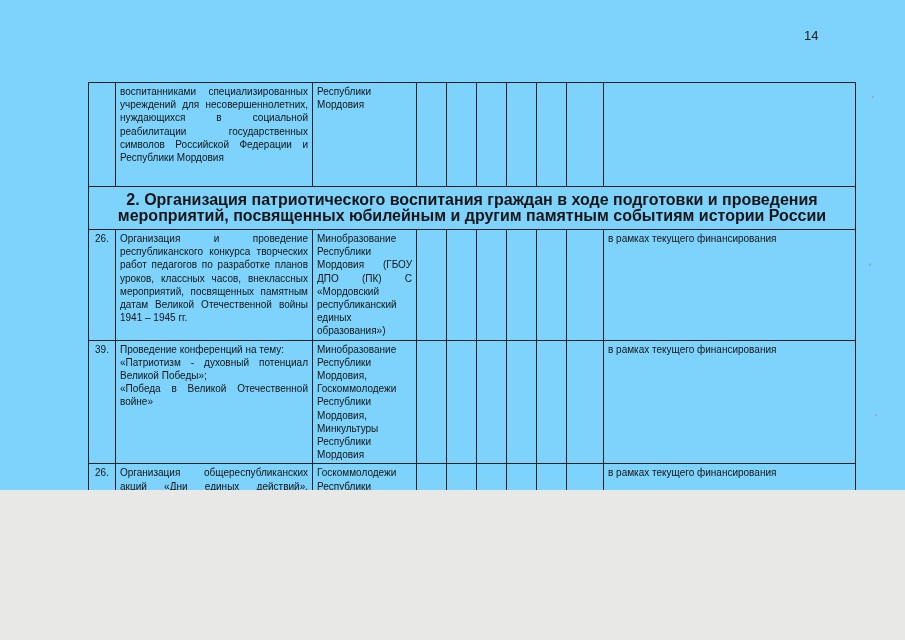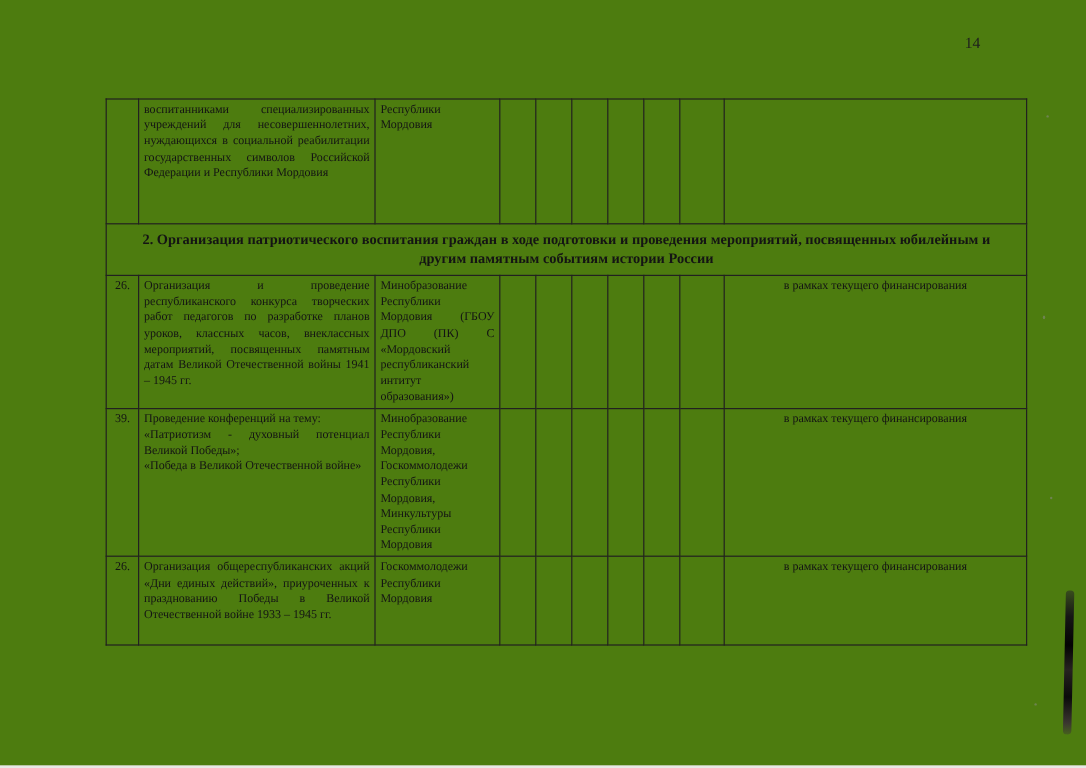--- a/index.html
+++ b/index.html
@@ -3,24 +3,24 @@
 <meta charset="utf-8">
 <style>
   html, body {
     margin: 0;
     padding: 0;
     background: #e8e8e6;
   }
   .page {
     position: relative;
     width: 905px;
-    height: 638px;
-    background: #4d7c0f;
+    height: 490px;
+    background: #7dd3fc;
     overflow: hidden;
-    font-family: Liberation Serif, serif;
+    font-family: Liberation Sans, sans-serif;
     color: #161616;
   }
   .page-number {
     position: absolute;
     top: 28px;
     left: 804px;
     font-size: 13px;
     color: #1d1d1d;
   }
   .doc-table {
@@ -37,25 +37,25 @@
     padding: 2px 4px;
     font-size: 10px;
     line-height: 13.2px;
     color: #141414;
     overflow: hidden;
   }
   .c-num  { text-align: center; padding-left: 1px; padding-right: 1px; }
   .c-desc { text-align: justify; white-space: pre-line; }
   .c-org  { text-align: justify; margin-top: 24px; }
   .c-nar  { }
-  .c-fund { text-align: center; padding-right: 9px; }
+  .c-fund { text-align: left; padding-right: 9px; }
   .sec-row td {
     text-align: center;
     font-weight: bold;
-    font-size: 12px;
+    font-size: 16px;
     line-height: 15.5px;
     padding: 5px 14px 6px 14px;
     vertical-align: middle;
   }
   tr.h-cont  { height: 104px; }
   tr.h-sec   { height: 42px; }
   tr.h-sub   { height: 38px; }
   tr.h-r32   { height: 102px; }
   tr.h-r33   { height: 118px; }
   tr.h-r34   { height: 74px; }
@@ -119,21 +119,21 @@
     </tr>
 
     <tr class="sec-row h-sec">
       <td colspan="10">2. Организация патриотического воспитания граждан в ходе подготовки и проведения мероприятий, посвященных юбилейным и другим памятным событиям истории России</td>
     </tr>
 
 
     <tr class="h-r32">
       <td class="c-num">26.</td>
       <td class="c-desc">Организация и проведение республиканского конкурса творческих работ педагогов по разработке планов уроков, классных часов, внеклассных мероприятий, посвященных памятным датам Великой Отечественной войны 1941 – 1945 гг.</td>
-      <td class="c-org">Минобразование Республики Мордовия (ГБОУ ДПО (ПК) С «Мордовский республиканский интитут образования»)</td>
+      <td class="c-org">Минобразование Республики Мордовия (ГБОУ ДПО (ПК) С «Мордовский республиканский единых образования»)</td>
       <td class="c-nar"></td>
       <td class="c-nar"></td>
       <td class="c-nar"></td>
       <td class="c-nar"></td>
       <td class="c-nar"></td>
       <td class="c-nar"></td>
       <td class="c-fund">в рамках текущего финансирования</td>
     </tr>
 
     <tr class="h-r33">

